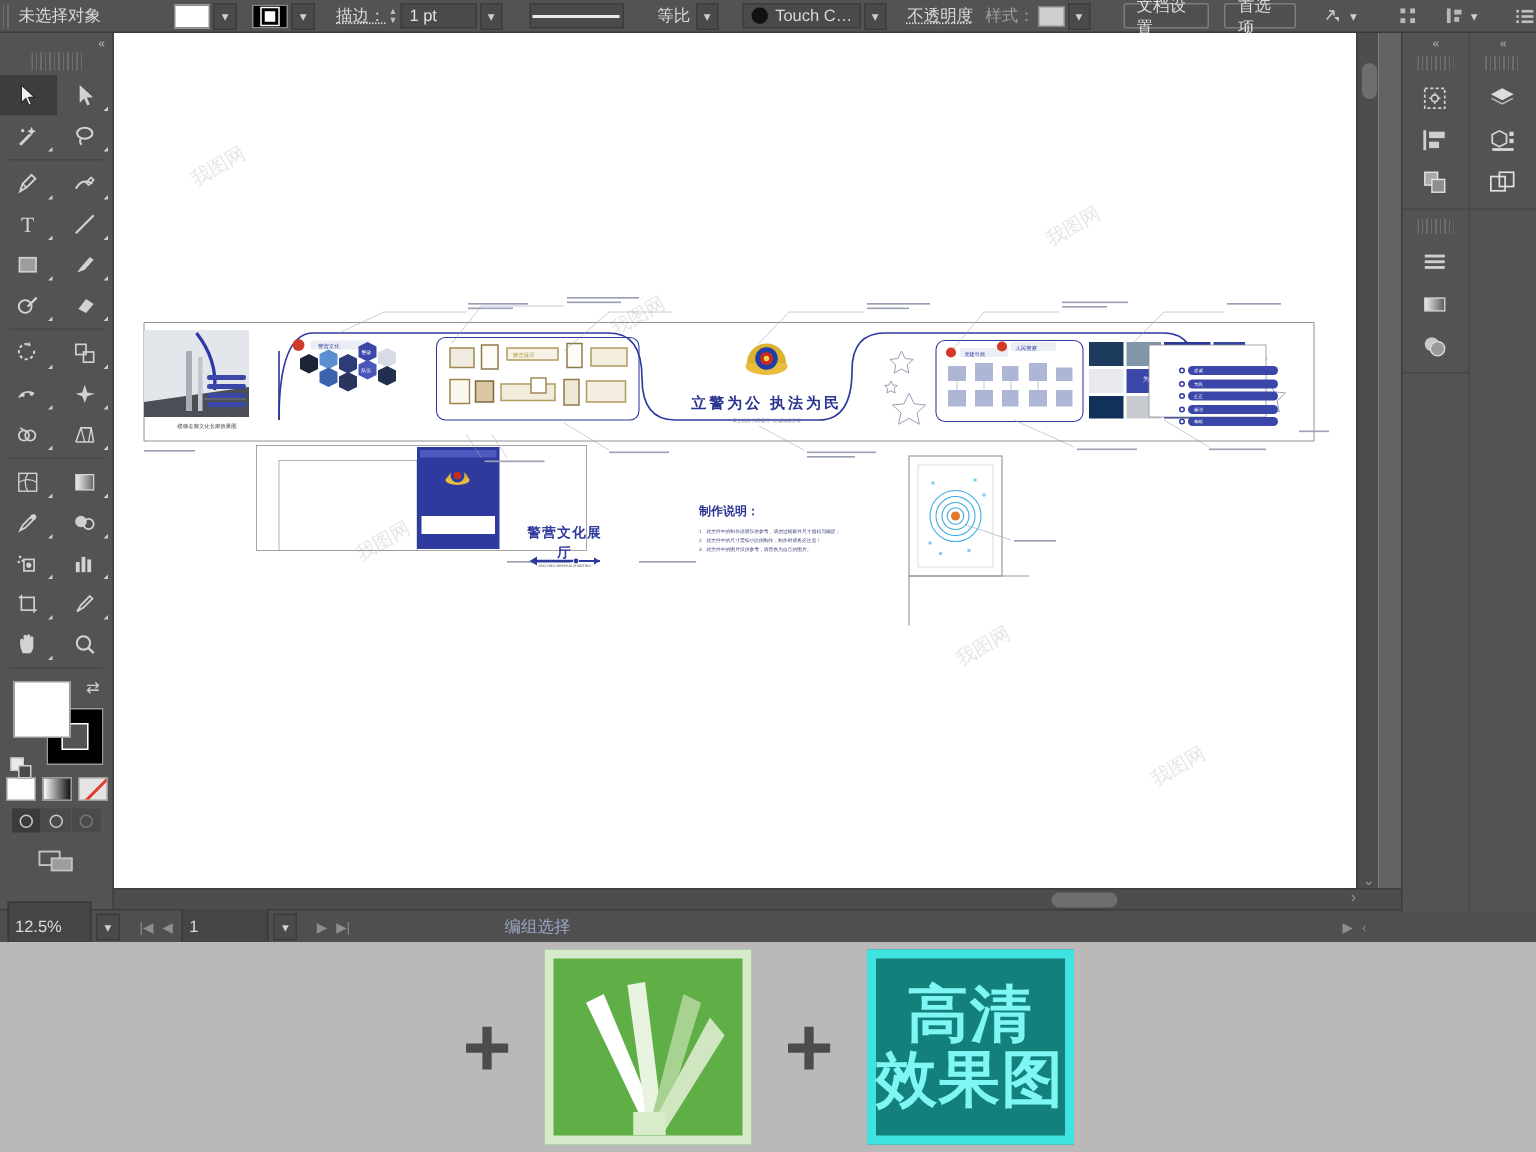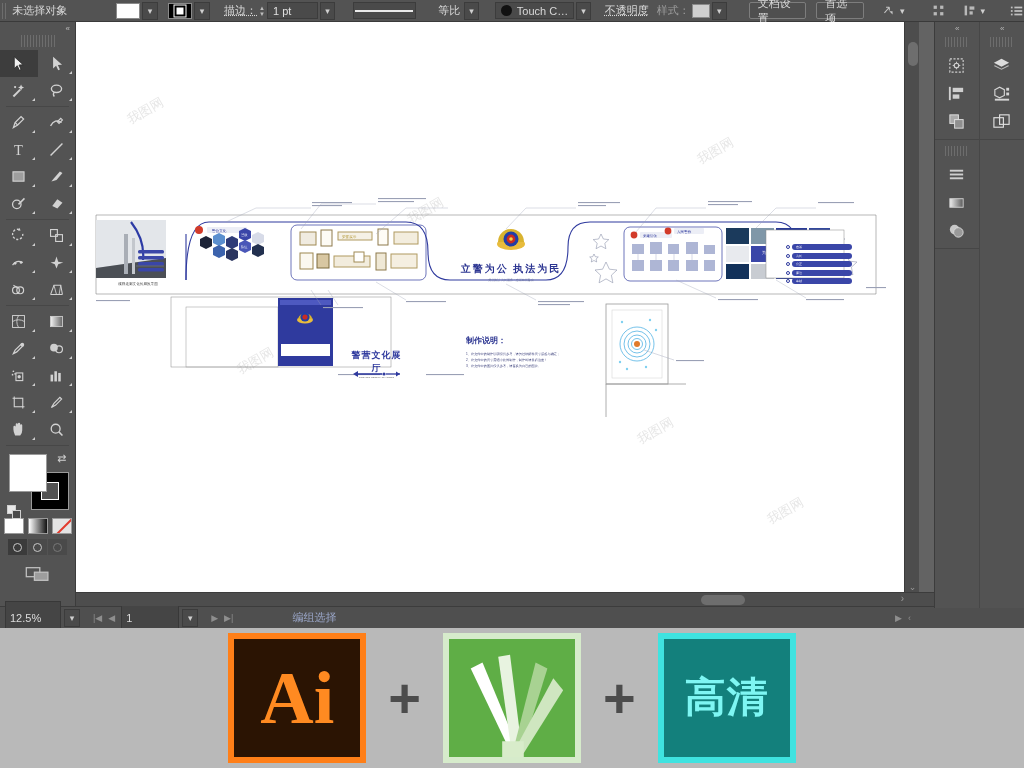--- a/index.html
+++ b/index.html
@@ -768,21 +768,21 @@
 
 <div id="statusbar" style="bottom:140px">
   <div class="sb-field" style="width:56px;margin-left:5px">12.5%</div>
   <div class="caret" style="margin-left:3px">▾</div>
   <div class="sb-nav" style="margin-left:10px">|◀</div>
   <div class="sb-nav">◀</div>
   <div class="sb-field" style="width:58px;margin-left:3px">1</div>
   <div class="caret" style="margin-left:3px">▾</div>
   <div class="sb-nav" style="margin-left:10px">▶</div>
   <div class="sb-nav">▶|</div>
-  <div class="sb-status" style="margin-left:56px">编组选择</div>
+  <div class="sb-status" style="margin-left:100px">编组选择</div>
   <div style="flex:1"></div>
   <div class="sb-nav">▶</div>
   <div class="sb-nav" style="margin-right:110px">‹</div>
 </div>
 
 <div style="position:absolute;left:76px;bottom:162px;width:858px;height:14px;background:#4d4d4d;border-top:1px solid #3c3c3c">
   <div style="position:absolute;left:625px;top:2px;width:44px;height:10px;background:#6e6e6e;border-radius:5px"></div>
   <div style="position:absolute;right:30px;top:0;color:#9a9a9a;font-size:10px">›</div>
 </div>
 
@@ -867,30 +867,28 @@
         <svg viewBox="0 0 20 20">
             <rect x="2" y="6" width="10" height="10" fill="none" stroke="#e0e0e0" stroke-width="1.2"></rect>
             <rect x="8" y="3" width="10" height="10" fill="none" stroke="#e0e0e0" stroke-width="1.2"></rect>
           </svg>
       </div>
     </div>
   </div>
 </div>
 
 <div id="banner">
-  <div class="bn-tile tile-ai">
-    <span>Ai</span>
-  </div>
   <div class="plus">+</div>
   <div class="bn-tile tile-green">
     <svg viewBox="0 0 120 120" width="126" height="118">
       <path d="M60 118 L18 30 L30 24 L64 106 Z" fill="#ffffff"></path>
       <path d="M60 118 L46 18 L58 16 L70 112 Z" fill="#e8f3e0"></path>
       <path d="M60 118 L84 24 L96 30 L70 114 Z" fill="#a8d292"></path>
       <path d="M60 118 L102 40 L112 52 L72 116 Z" fill="#cfe6c0"></path>
       <rect x="50" y="104" width="22" height="16" fill="#d8ecca"></rect>
     </svg>
   </div>
   <div class="plus">+</div>
   <div class="bn-tile tile-teal">
     <div>高清</div>
+    <div>效果图</div>
   </div>
 </div>
 
 </body></html>

